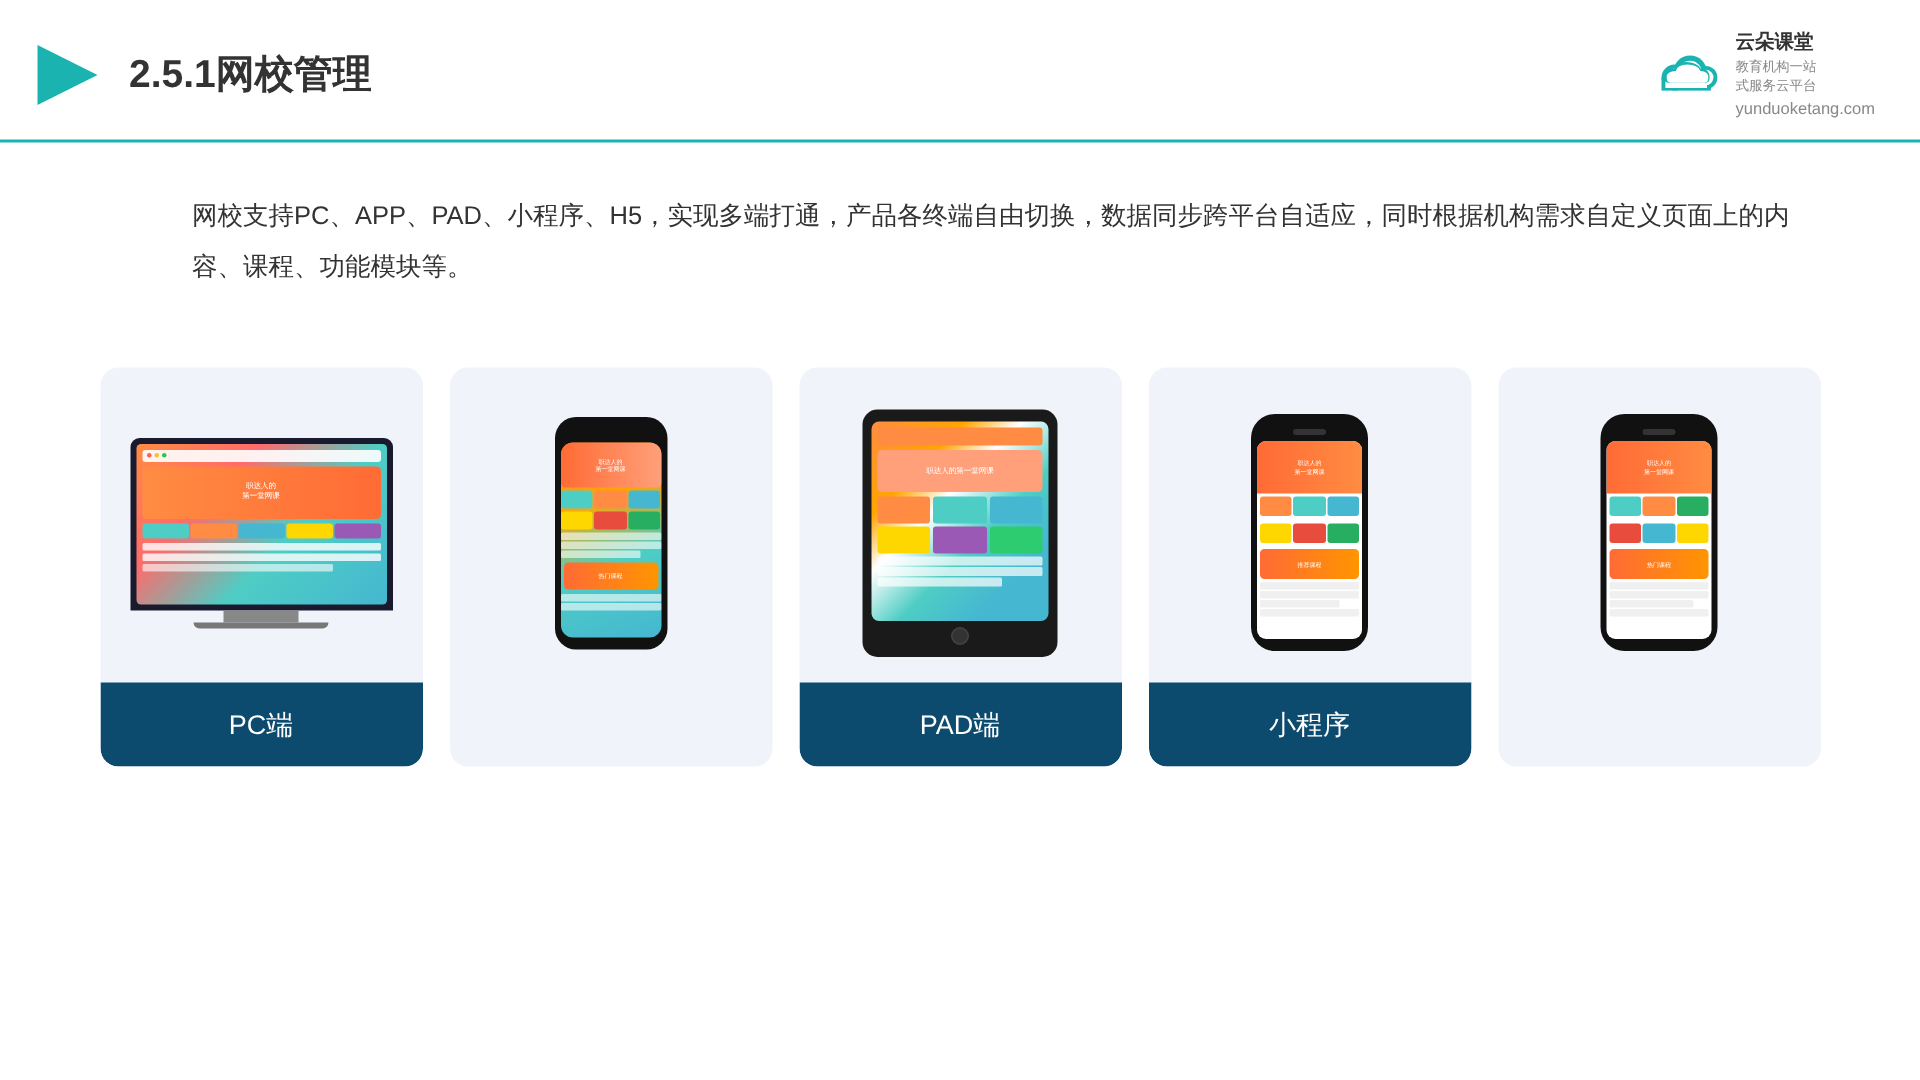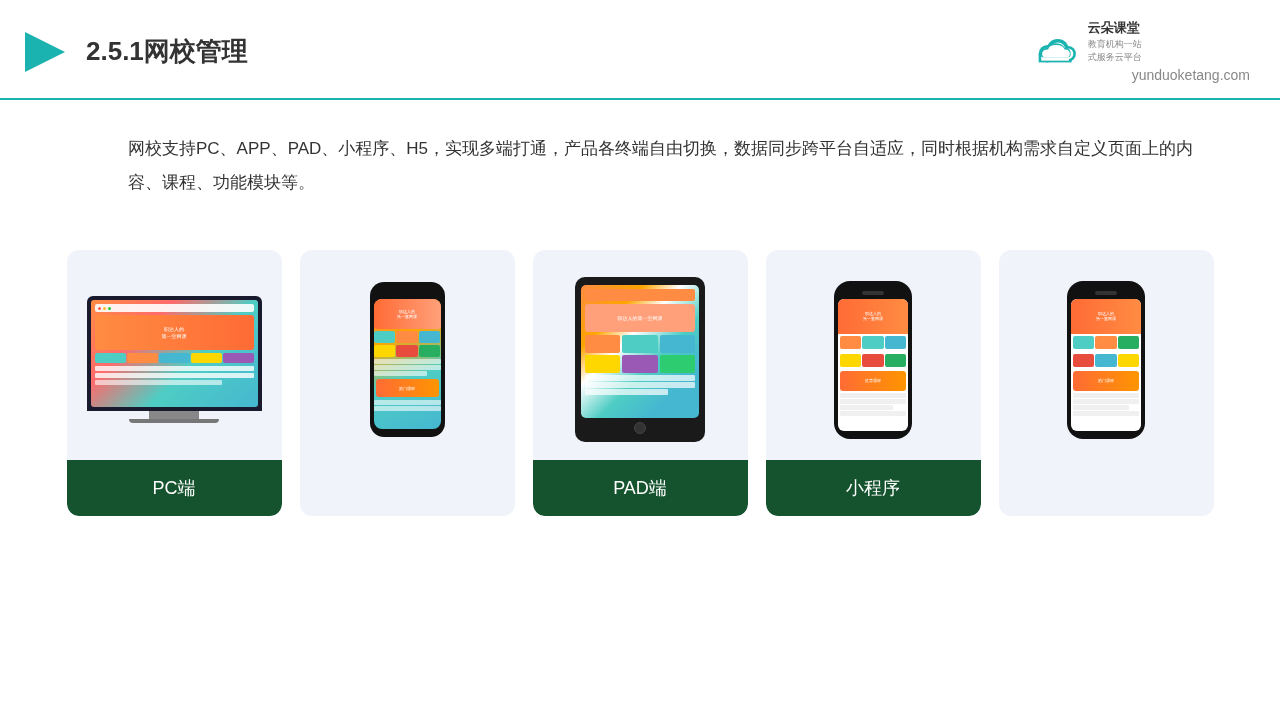--- a/index.html
+++ b/index.html
@@ -57,23 +57,22 @@
     .brand-name {
       font-size: 13px;
       font-weight: bold;
       color: #333;
     }
     .brand-sub {
       font-size: 9px;
       color: #888;
     }
     .brand-url {
-      font-size: 14px;
+      font-size: 11px;
       color: #888;
-      margin-left: 44px;
     }
 
     
     .description {
       padding: 32px 80px 20px 80px;
       font-size: 17px;
       color: #333;
       line-height: 2.0;
       margin-left: 48px;
     }
@@ -101,21 +100,21 @@
       width: 100%;
       height: 210px;
       display: flex;
       align-items: center;
       justify-content: center;
       padding: 20px 10px 10px 10px;
     }
 
     .card-label {
       width: 100%;
-      background: #14532d;
+      background: #0c4a6e;
       color: white;
       text-align: center;
       font-size: 18px;
       font-weight: 500;
       padding: 16px 0;
       border-radius: 0 0 12px 12px;
     }
 
     
     .pc-mockup {

